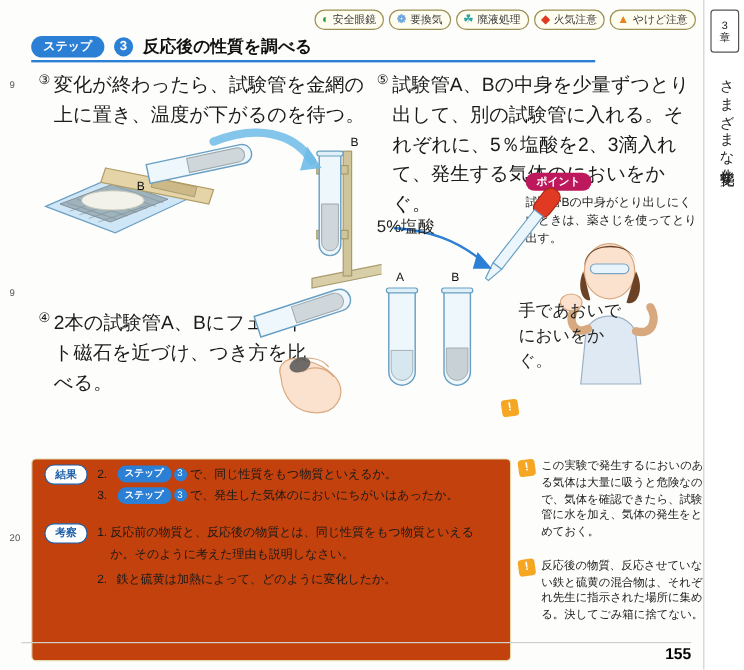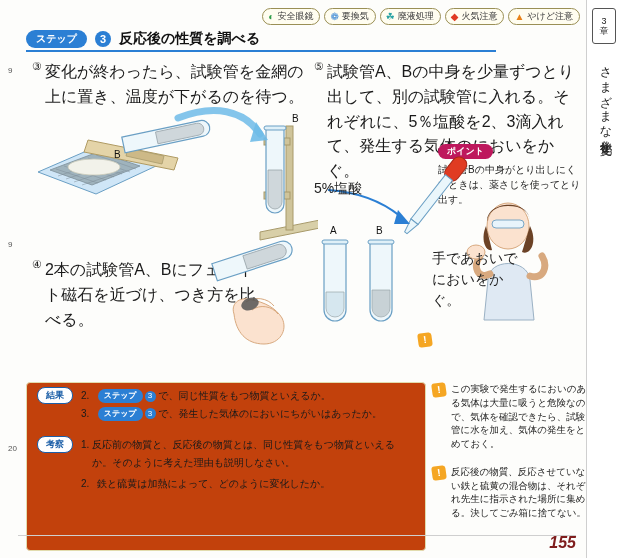--- a/index.html
+++ b/index.html
@@ -152,21 +152,21 @@
     display:inline-flex; width:11px; height:11px; border-radius:50%;
     background:#2b7fd4; color:#fff; font-size:8px;
     align-items:center; justify-content:center; vertical-align:middle;
     margin-left:2px;
   }
   .qline { font-size:10px; line-height:1.75; }
   .qidx { display:inline-block; width:14px; }
 
   .page-num {
     position:absolute; right:44px; bottom:6px;
-    font-size:16px; font-weight:bold; color:#7f1d1d;font-style:italic;
+    font-size:13px; font-weight:bold; color:#000000;
   }
   .bottom-rule {
     position:absolute; left:18px; right:44px; bottom:22px;
     height:1px; background:#cfcfcf;
   }
   .label-s { font-size:14px; color:#222; }
 </style>
 </head>
 <body>
 

